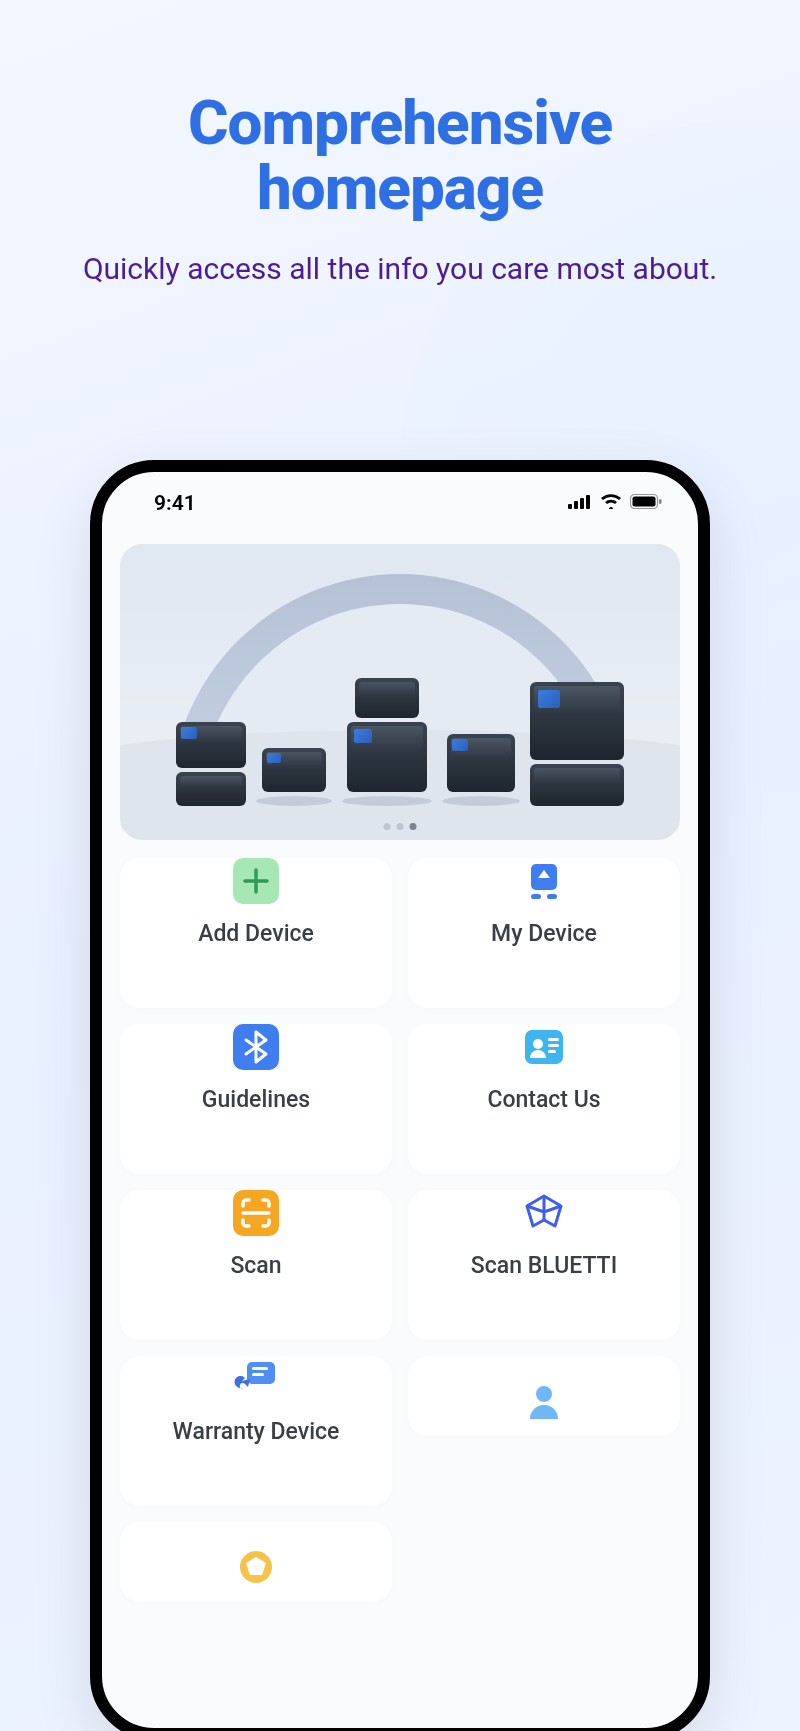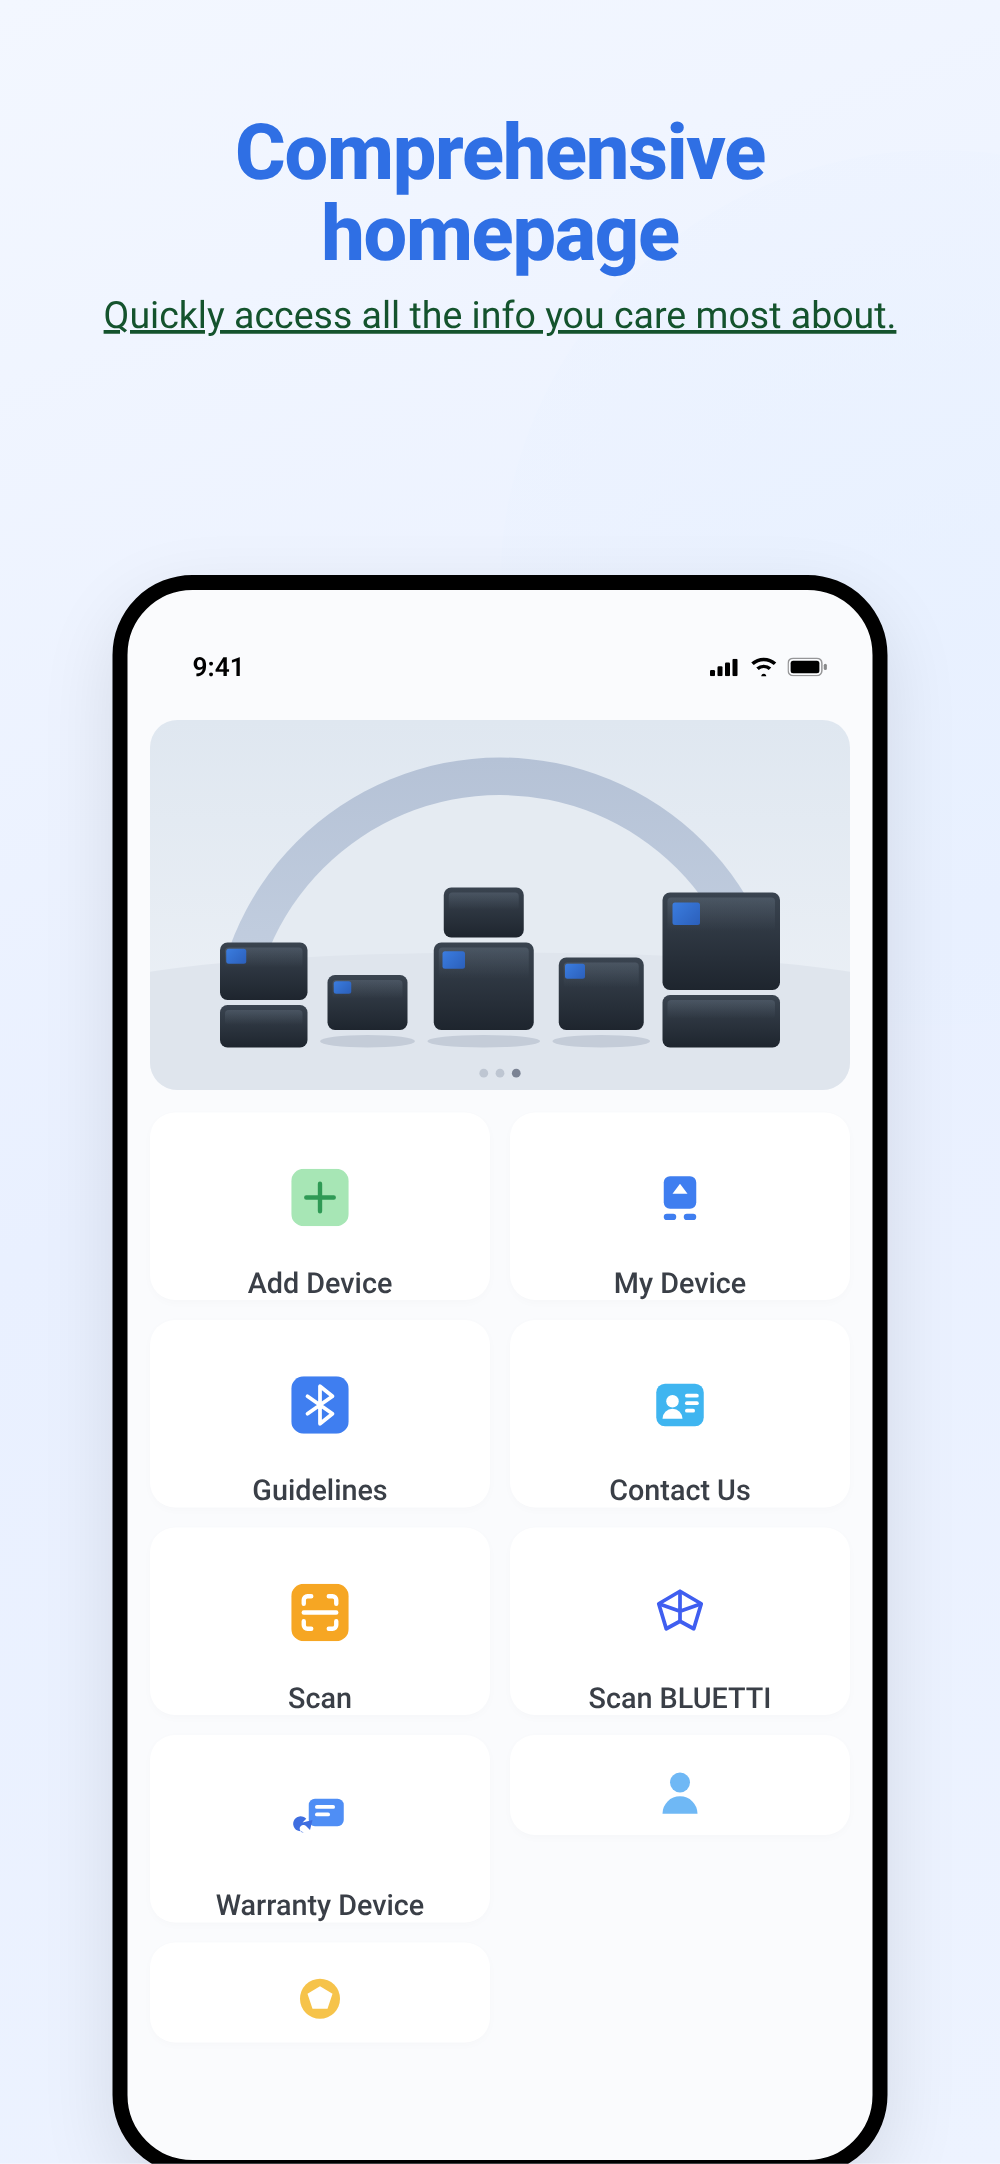--- a/index.html
+++ b/index.html
@@ -26,29 +26,28 @@
     padding: 90px 40px 0 40px;
     position: relative;
     z-index: 1;
   }
   .hero-title {
     font-size: 62px;
     font-weight: 800;
     color: #2f6fe4;
     line-height: 1.05;
     letter-spacing: -1px;
-    margin-bottom: 12px;
+    margin-bottom: 28px;
   }
   .hero-sub {
     font-size: 30px;
-    color: #14532d;
+    color: #4c1d95;
     line-height: 1.4;
     font-weight: 400;
     padding: 0 20px;
-    text-decoration: underline;
   }
   .phone-wrap {
     position: absolute;
     left: 50%;
     transform: translateX(-50%);
     top: 460px;
     width: 620px;
     height: 1280px;
     z-index: 2;
   }
@@ -61,21 +60,20 @@
     overflow: hidden;
     position: relative;
     box-shadow: 0 20px 60px rgba(0,0,0,0.1);
   }
   .status-bar {
     display: flex;
     justify-content: space-between;
     align-items: center;
     padding: 18px 32px 8px 32px;
     height: 52px;
-    margin-top: 32px;
   }
   .status-time {
     font-size: 21px;
     font-weight: 600;
     color: #000;
     padding-left: 20px;
   }
   .status-icons {
     display: flex;
     align-items: center;
@@ -185,22 +183,22 @@
     gap: 16px;
     padding: 18px;
   }
   .card {
     background: #fff;
     border-radius: 20px;
     height: 150px;
     display: flex;
     flex-direction: column;
     align-items: center;
-    justify-content: flex-end;
-    gap: 32px;
+    justify-content: flex-start;
+    gap: 16px;
     box-shadow: 0 2px 8px rgba(0,0,0,0.02);
   }
   .card-icon {
     width: 46px;
     height: 46px;
     display: flex;
     align-items: center;
     justify-content: center;
   }
   .card-label {

